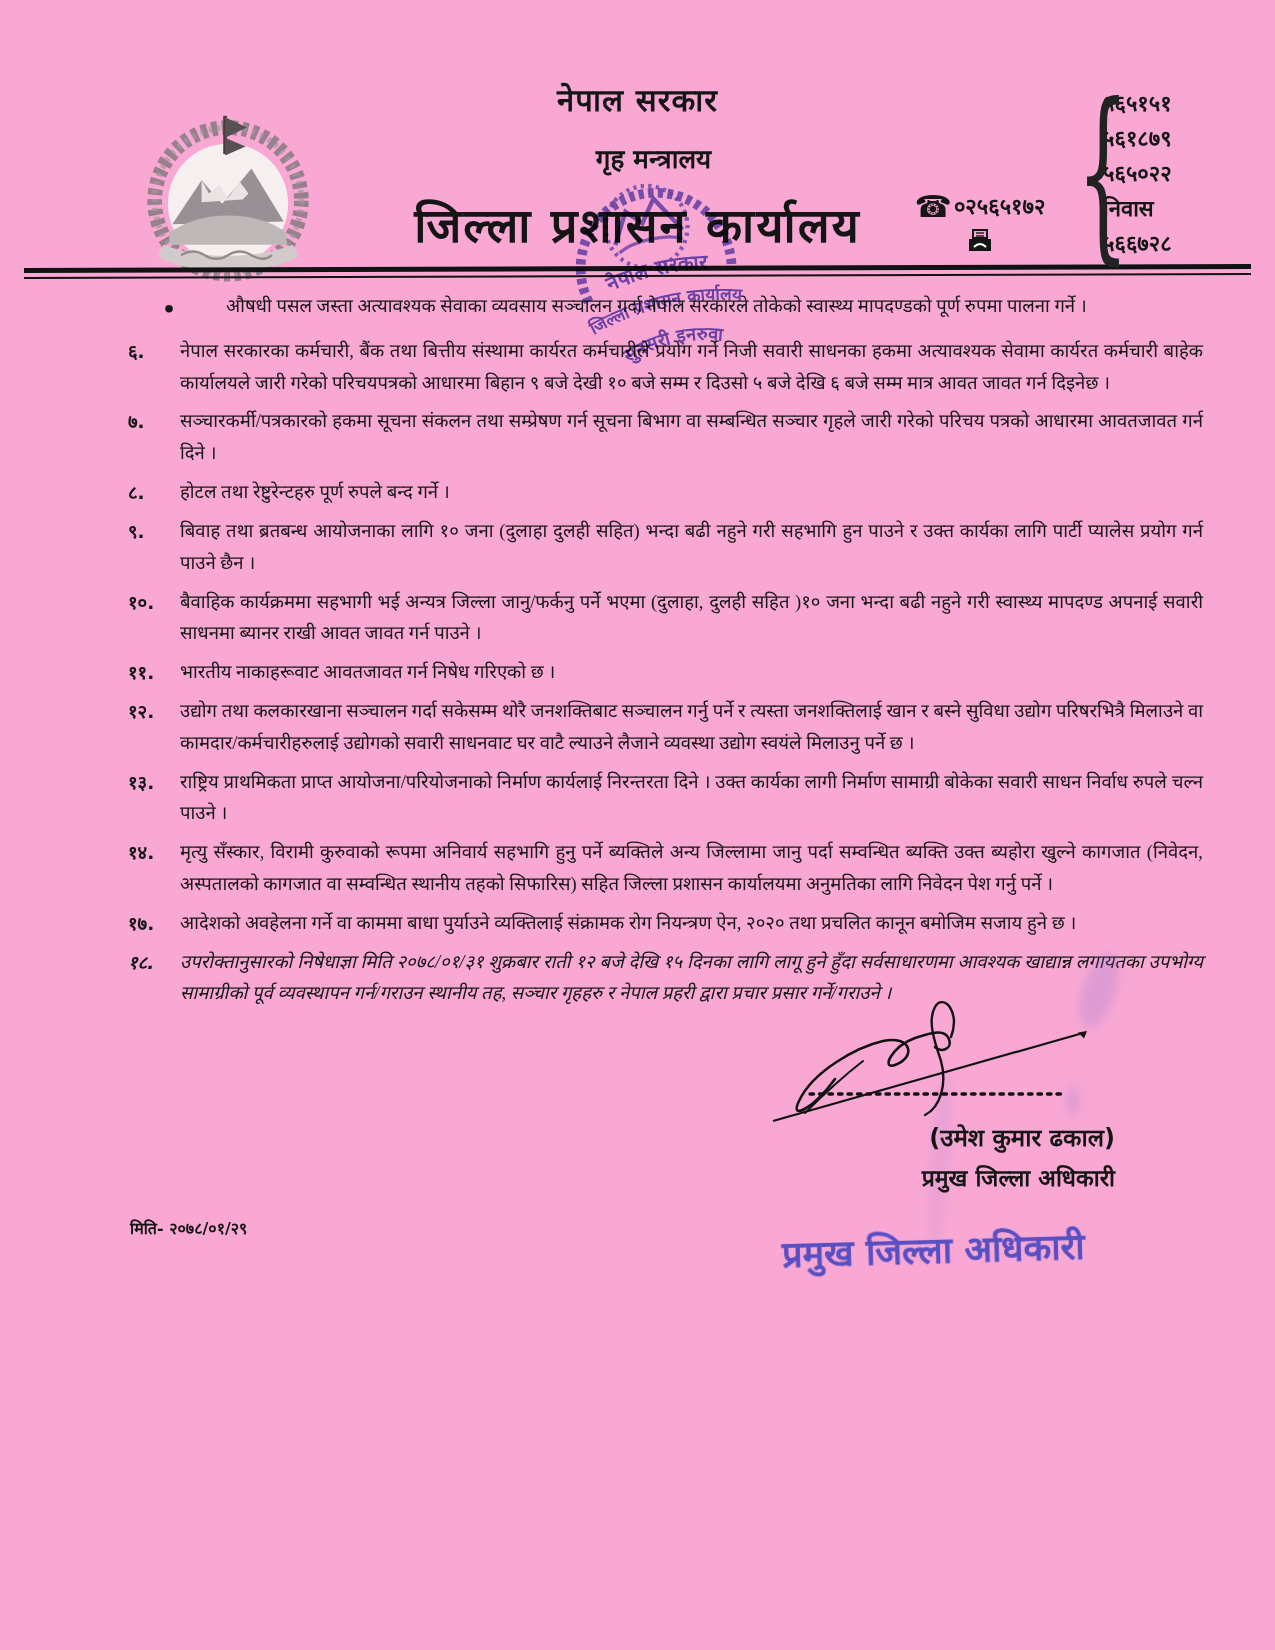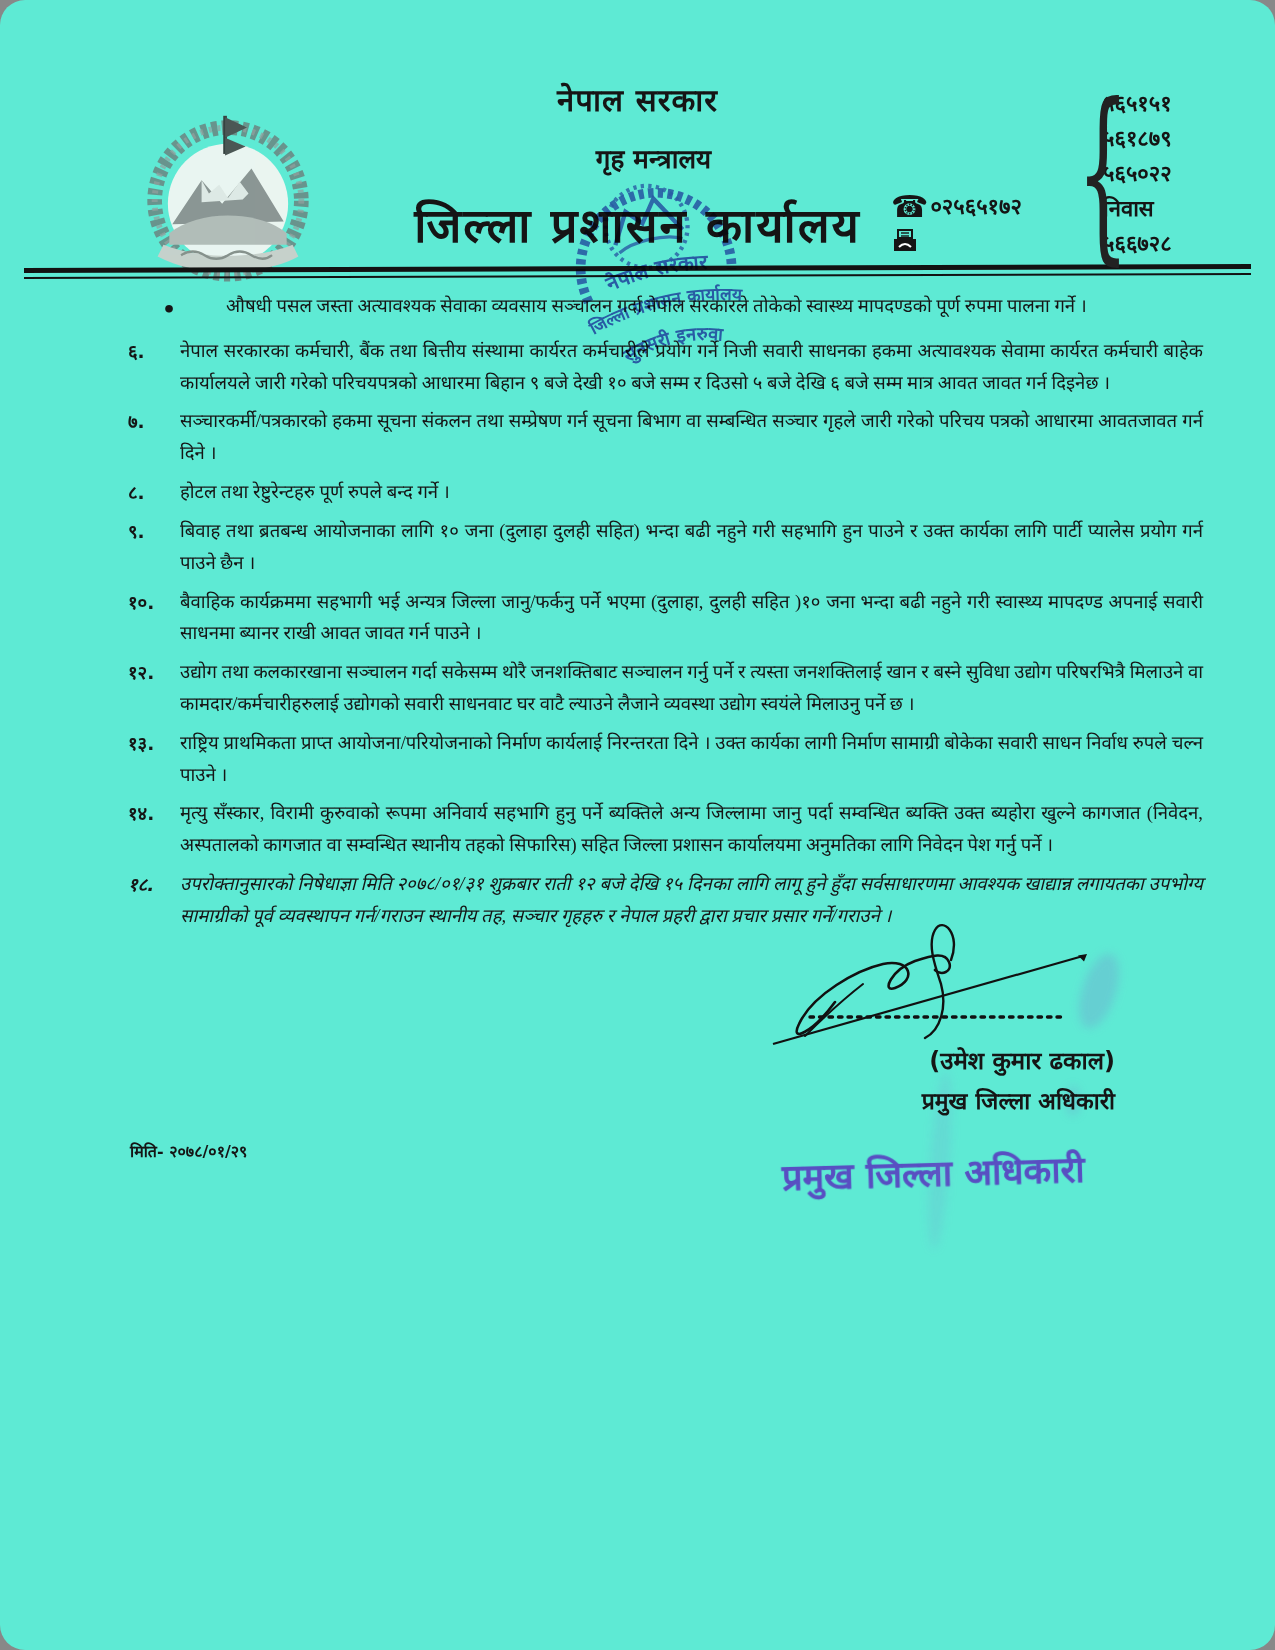--- a/index.html
+++ b/index.html
@@ -1,42 +1,41 @@
 <!DOCTYPE html>
 <html><head>
 <meta charset="utf-8">
 <style>
   html,body{margin:0;padding:0;background:#888;}
   .page{
     position:relative;width:1275px;height:1650px;margin:0 auto;
-    background:#5eead4;overflow:hidden;
+    background:#f9a8d4;overflow:hidden;
     font-family:"DejaVu Sans","Liberation Sans",sans-serif;
     color:#151515;
-    border-radius:25px;
   }
   
   .header{padding-top:78px;text-align:center;}
   .gov{font-size:31px;font-weight:700;letter-spacing:1px;}
   .ministry{font-size:26px;font-weight:600;margin-top:20px;padding-left:32px;}
   .office{font-size:47px;font-weight:700;margin-top:16px;letter-spacing:2px;}
   .location{font-size:27px;font-weight:600;margin-top:14px;}
   .sep{margin:10px 24px 0 24px;transform:rotate(-0.18deg);}
   .sep .l1{border-top:5px solid #121212;}
   .sep .l2{border-top:2px solid #121212;margin-top:4px;}
 
   .emblem{position:absolute;top:106px;left:140px;width:176px;height:178px;opacity:.92;}
 
   
   .contact{
     position:absolute;top:84px;right:46px;
     display:grid;grid-template-columns:178px 34px 126px;
     grid-auto-rows:35px;align-items:center;
     font-size:22px;font-weight:600;
   }
-  .c-left{text-align:left;white-space:nowrap;}
+  .c-left{text-align:center;white-space:nowrap;}
   .phone-glyph{font-size:30px;vertical-align:-3px;margin-right:2px;}
   .brace{
     grid-column:2;grid-row:1/6;
     font-family:"DejaVu Serif","Liberation Serif",serif;
     font-size:150px;font-weight:400;line-height:1;
     transform:scale(0.55,1.25);transform-origin:center;color:#222;
     text-align:center;
   }
   .c-right{grid-column:3;white-space:nowrap;}
 
@@ -174,30 +173,38 @@
       </div>
     <div class="item">
         <span class="num">९.</span>
         <div class="txt">बिवाह तथा ब्रतबन्ध आयोजनाका लागि १० जना (दुलाहा दुलही सहित) भन्दा बढी नहुने गरी सहभागि हुन पाउने र उक्त कार्यका लागि पार्टी प्यालेस प्रयोग गर्न पाउने छैन ।</div>
       </div>
     <div class="item">
         <span class="num">१०.</span>
         <div class="txt">बैवाहिक कार्यक्रममा सहभागी भई अन्यत्र जिल्ला जानु/फर्कनु पर्ने भएमा (दुलाहा, दुलही सहित )१० जना भन्दा बढी नहुने गरी स्वास्थ्य  मापदण्ड अपनाई सवारी साधनमा ब्यानर राखी आवत जावत गर्न पाउने ।</div>
       </div>
     <div class="item">
+        <span class="num">११.</span>
+        <div class="txt">भारतीय नाकाहरूवाट आवतजावत गर्न निषेध गरिएको छ ।</div>
+      </div>
+    <div class="item">
         <span class="num">१२.</span>
         <div class="txt">उद्योग तथा कलकारखाना सञ्चालन गर्दा सकेसम्म थोरै जनशक्तिबाट सञ्चालन गर्नु पर्ने र त्यस्ता जनशक्तिलाई खान र बस्ने सुविधा उद्योग परिषरभित्रै मिलाउने वा कामदार/कर्मचारीहरुलाई उद्योगको सवारी साधनवाट घर वाटै ल्याउने लैजाने व्यवस्था उद्योग स्वयंले मिलाउनु पर्ने छ ।</div>
       </div>
     <div class="item">
         <span class="num">१३.</span>
         <div class="txt">राष्ट्रिय प्राथमिकता प्राप्त आयोजना/परियोजनाको निर्माण कार्यलाई निरन्तरता दिने ।  उक्त कार्यका लागी निर्माण सामाग्री बोकेका सवारी साधन निर्वाध रुपले चल्न पाउने ।</div>
       </div>
     <div class="item">
         <span class="num">१४.</span>
         <div class="txt">मृत्यु सँस्कार, विरामी कुरुवाको रूपमा अनिवार्य सहभागि हुनु पर्ने ब्यक्तिले अन्य जिल्लामा जानु पर्दा सम्वन्धित ब्यक्ति उक्त ब्यहोरा खुल्ने कागजात (निवेदन, अस्पतालको कागजात वा सम्वन्धित स्थानीय तहको सिफारिस) सहित जिल्ला प्रशासन कार्यालयमा अनुमतिका लागि निवेदन पेश गर्नु पर्ने ।</div>
+      </div>
+    <div class="item">
+        <span class="num">१७.</span>
+        <div class="txt">आदेशको अवहेलना गर्ने वा काममा बाधा पुर्याउने व्यक्तिलाई संक्रामक रोग नियन्त्रण ऐन, २०२० तथा प्रचलित कानून बमोजिम सजाय हुने छ ।</div>
       </div>
     <div class="item oblique">
         <span class="num">१८.</span>
         <div class="txt">उपरोक्तानुसारको निषेधाज्ञा मिति २०७८/०१/३१ शुक्रबार राती १२ बजे देखि १५ दिनका लागि लागू हुने हुँदा सर्वसाधारणमा आवश्यक खाद्यान्न लगायतका उपभोग्य सामाग्रीको पूर्व व्यवस्थापन गर्न/गराउन स्थानीय तह, सञ्चार गृहहरु र नेपाल प्रहरी द्वारा प्रचार प्रसार गर्ने/गराउने ।</div>
       </div>
   </div>
 
   <div class="sig-area">
     <svg class="sig-svg" viewBox="0 0 340 135" aria-hidden="true">
       <line x1="45" y1="103" x2="300" y2="103" stroke="#111" stroke-width="3.4" stroke-dasharray="3.5 6" stroke-linecap="round"></line>

